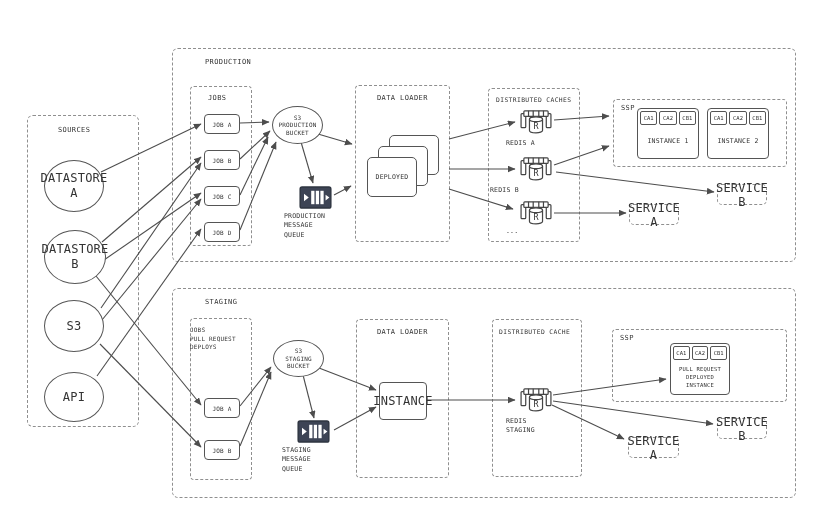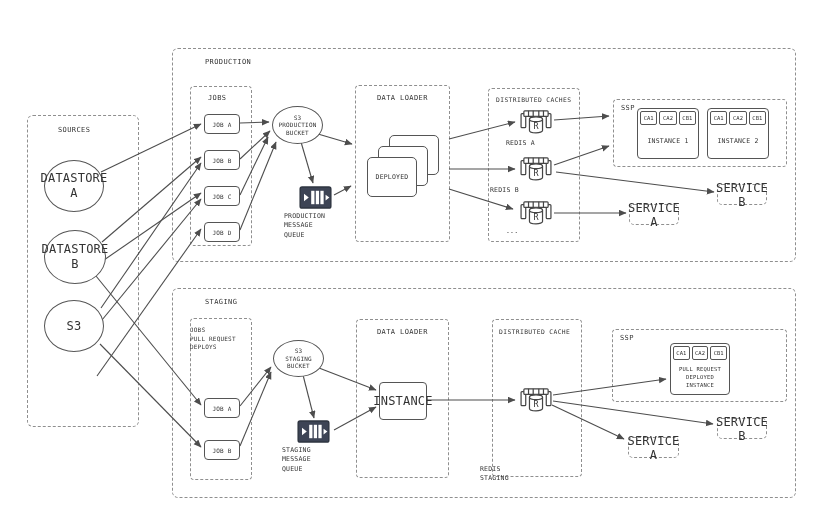--- a/index.html
+++ b/index.html
@@ -91,20 +91,23 @@
 
   <div class="ellipse t65" style="left:44px;top:160px;width:58px;height:50px;">
     <span>DATASTORE A</span>
   </div>
   <div class="ellipse t65" style="left:44px;top:230px;width:60px;height:52px;">
     <span>DATASTORE B</span>
   </div>
   <div class="ellipse t65" style="left:44px;top:300px;width:58px;height:50px;">
     <span>S3</span>
   </div>
+  <div class="ellipse t65" style="left:44px;top:372px;width:58px;height:48px;">
+    <span>API</span>
+  </div>
 
   <div class="grp" style="left:172px;top:48px;width:622px;height:212px;"></div>
   <div class="grp-label" style="left:205px;top:58px;">PRODUCTION</div>
 
   <div class="grp" style="left:190px;top:86px;width:60px;height:158px;border-radius:4px;"></div>
   <div class="grp-label" style="left:208px;top:94px;">JOBS</div>
   <div class="node t6" style="left:204px;top:114px;width:34px;height:18px;">
     <span>JOB A</span>
   </div>
   <div class="node t6" style="left:204px;top:150px;width:34px;height:18px;">
@@ -262,21 +265,21 @@
     <g stroke="#444" stroke-width="1.3" fill="#fff">
       <rect x="2" y="6" width="5" height="15" rx="1"></rect>
         <rect x="29" y="6" width="5" height="15" rx="1"></rect>
       <rect x="5" y="3" width="26" height="6" rx="1"></rect>
       <path d="M10,3 v6 M15,3 v6 M21,3 v6 M26,3 v6" fill="none"></path>
       <path d="M11,12 a7,2.6 0 0 1 14,0 v12 a7,2.6 0 0 1 -14,0 z"></path>
       <ellipse cx="18" cy="12" rx="7" ry="2.6"></ellipse>
     </g>
     <text x="18" y="23" text-anchor="middle" font-size="9" fill="#333">R</text>
   </svg>
-  <div class="caption" style="left:480px;top:417px;width:60px;margin-top:48px;">
+  <div class="caption" style="left:506px;top:417px;width:60px;">
     <div>REDIS</div>
     <div>STAGING</div>
   </div>
 
   <div class="grp" style="left:612px;top:329px;width:173px;height:71px;border-radius:4px;"></div>
   <div class="grp-label" style="left:620px;top:334px;">SSP</div>
   <div class="inst-box" style="left:670px;top:343px;width:58px;height:50px;">
     <div class="tabs">
       <div class="tab">CA1</div>
       <div class="tab">CA2</div>

